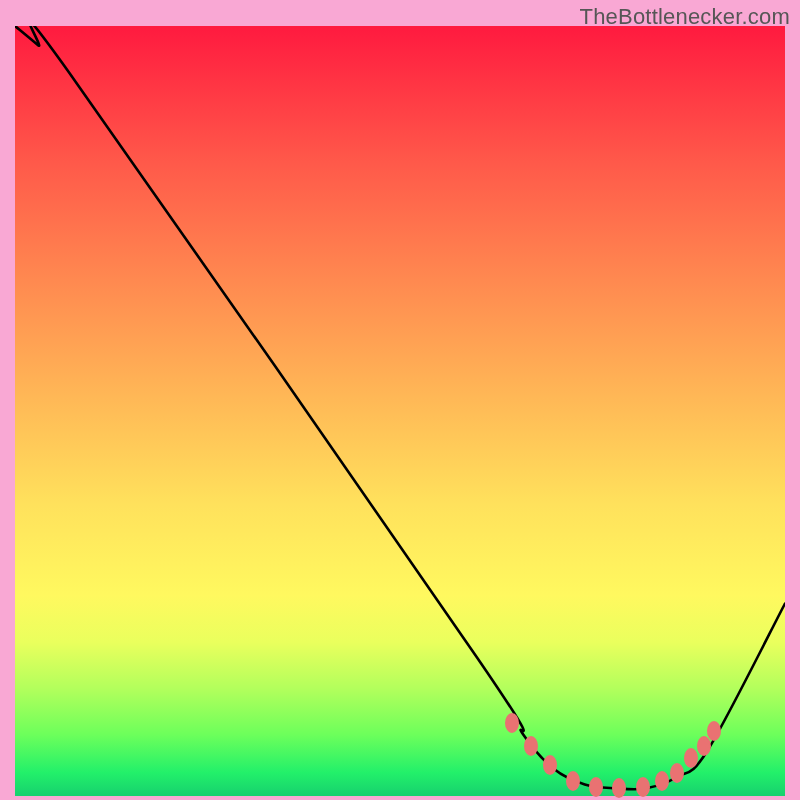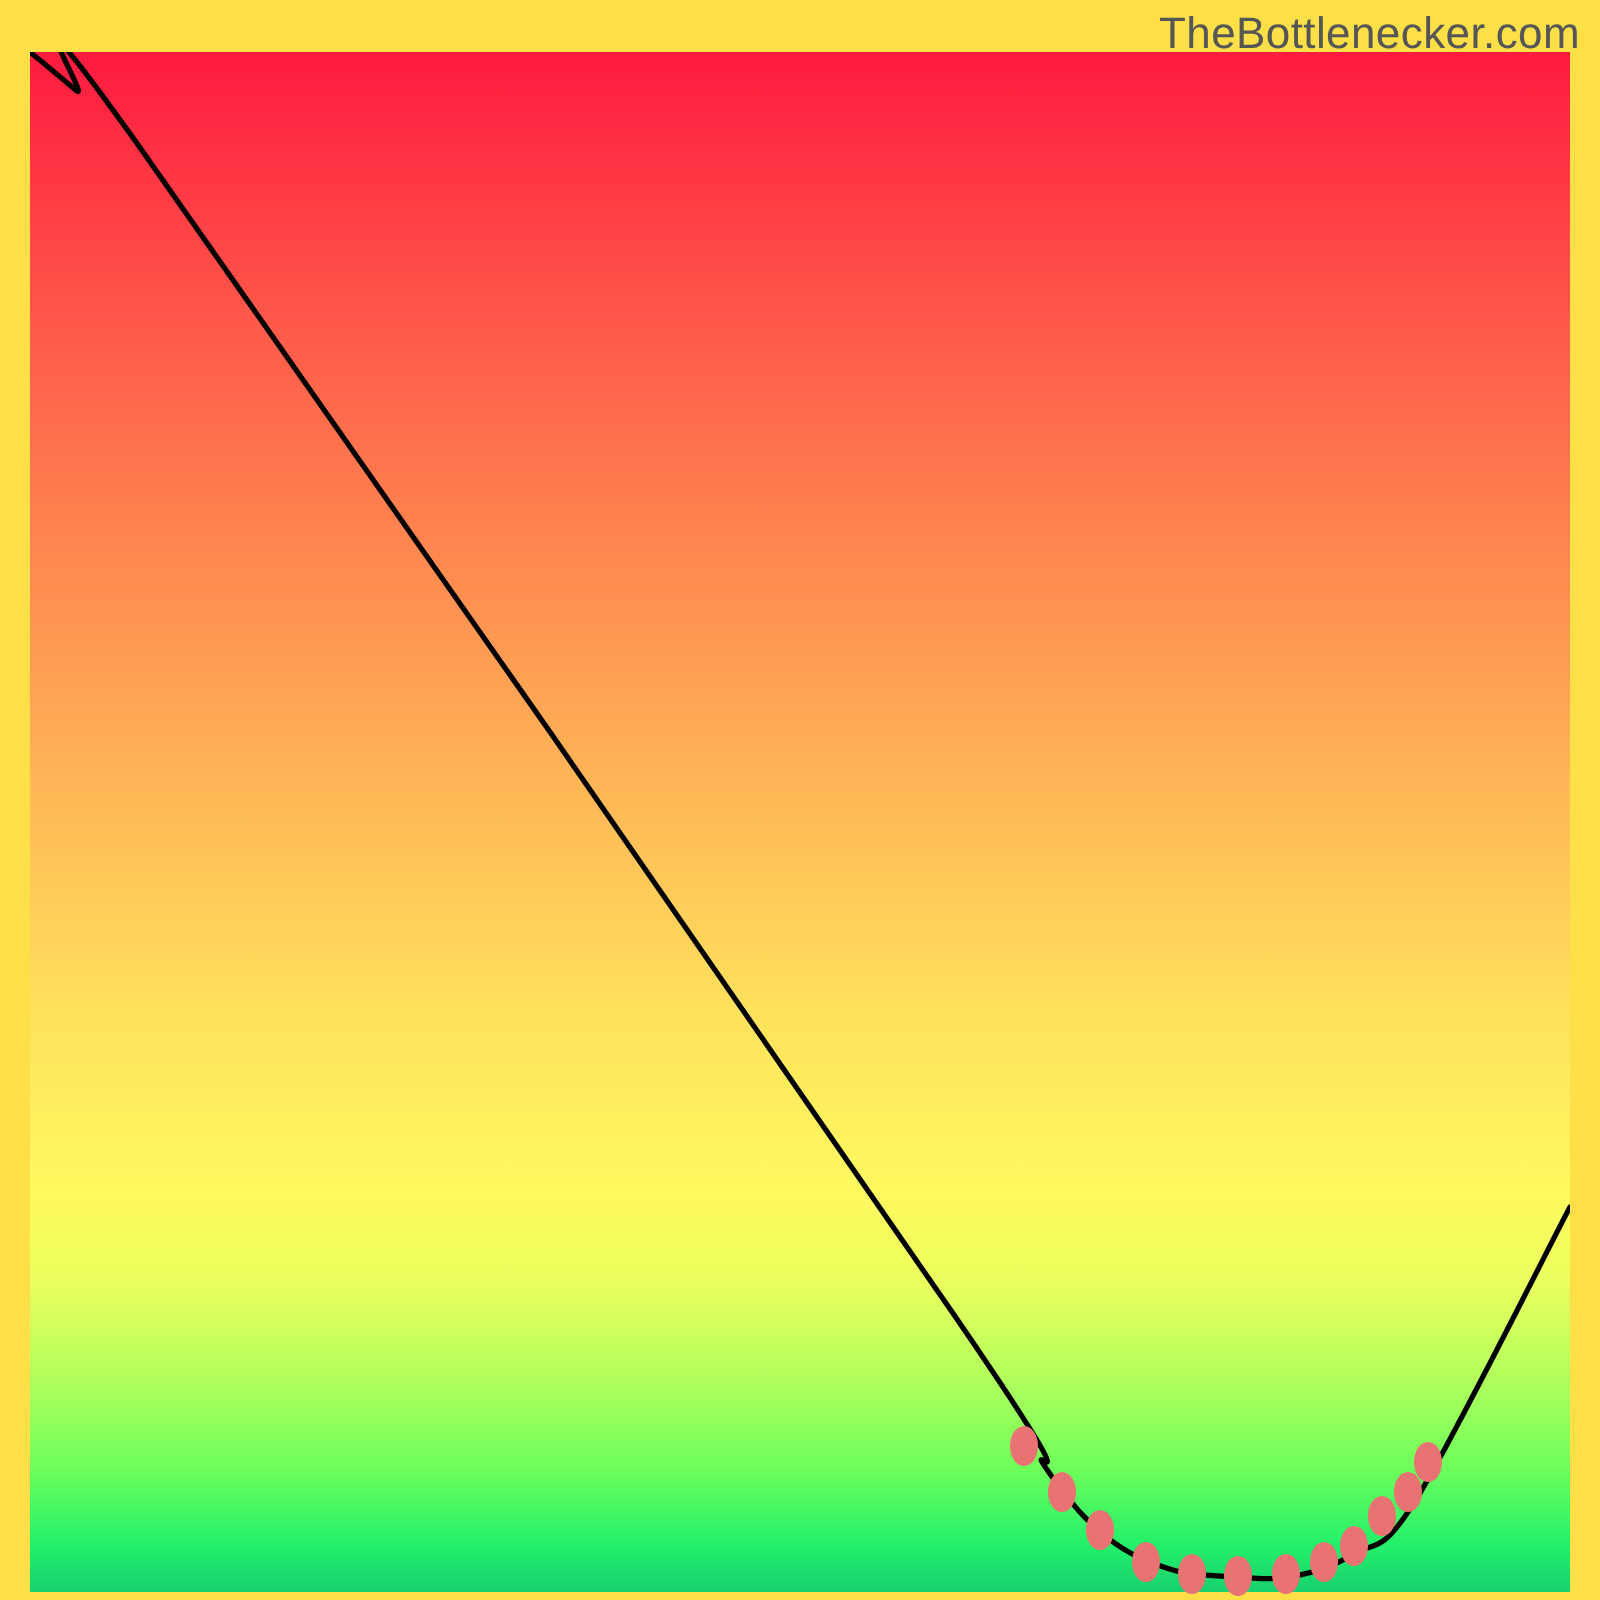--- a/index.html
+++ b/index.html
@@ -1,21 +1,21 @@
 <!DOCTYPE html>
 <html><head>
 <meta charset="utf-8">
 <style>
 * { margin: 0; padding: 0; box-sizing: border-box; }
 html, body { width: 800px; height: 800px; overflow: hidden; background: #000; }
 .frame {
   position: relative;
   width: 800px;
   height: 800px;
-  background: #fde047;
+  background: #f9a8d4;
 }
 .attribution {
   position: absolute;
   top: 4px;
   right: 10px;
   font-family: Arial, Helvetica, sans-serif;
   font-size: 22px;
   color: #565656;
   letter-spacing: 0.2px;
   z-index: 20;

